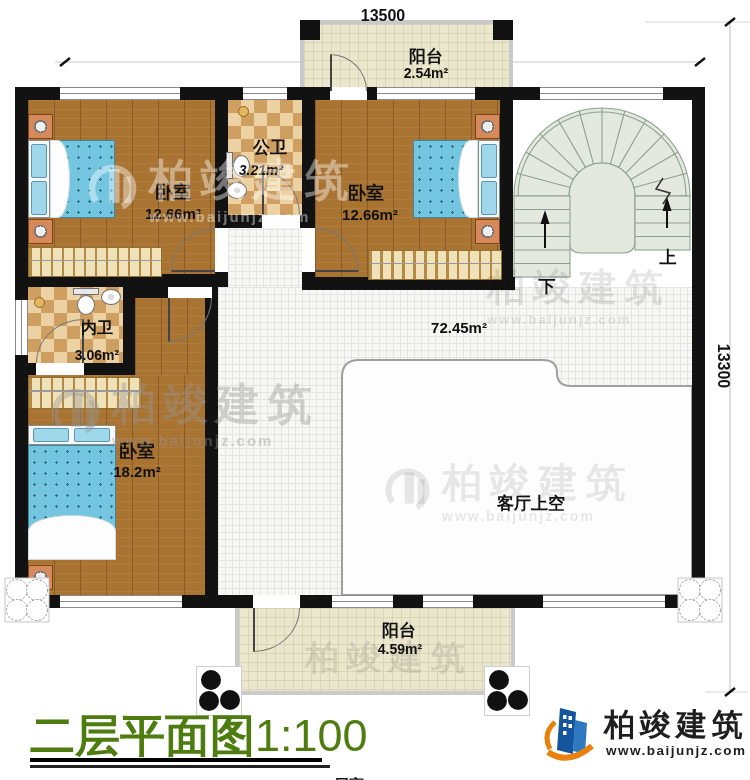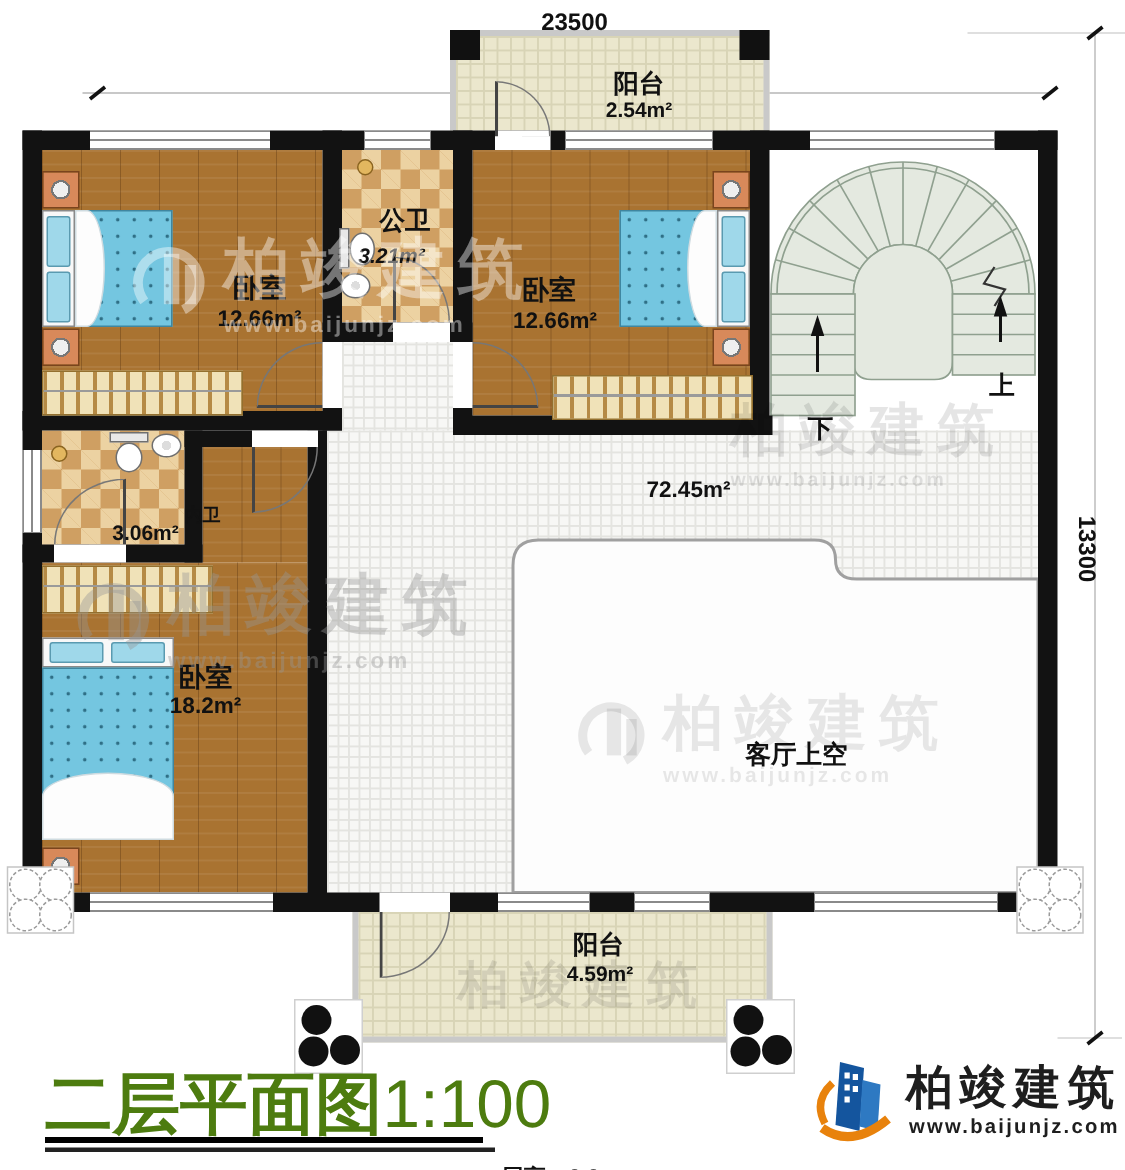--- a/index.html
+++ b/index.html
@@ -229,31 +229,31 @@
   </svg>
 
   <div class="lbl" style="left:426px;top:56px;font-size:17px;">阳台</div>
   <div class="lbl" style="left:426px;top:73px;font-size:14px;">2.54m²</div>
   <div class="lbl" style="left:173px;top:192px;font-size:18px;">卧室</div>
   <div class="lbl" style="left:173px;top:213px;font-size:15px;">12.66m²</div>
   <div class="lbl" style="left:270px;top:147px;font-size:17px;">公卫</div>
   <div class="lbl" style="left:261px;top:170px;font-size:14px;font-style:italic;">3.21m²</div>
   <div class="lbl" style="left:366px;top:193px;font-size:18px;">卧室</div>
   <div class="lbl" style="left:370px;top:214px;font-size:15px;">12.66m²</div>
-  <div class="lbl" style="left:97px;top:344px;font-size:12px;margin-left:38px;">内卫</div>
+  <div class="lbl" style="left:97px;top:328px;font-size:16px;">内卫</div>
   <div class="lbl" style="left:97px;top:355px;font-size:14px;">3.06m²</div>
   <div class="lbl" style="left:137px;top:451px;font-size:18px;">卧室</div>
   <div class="lbl" style="left:137px;top:471px;font-size:15px;">18.2m²</div>
   <div class="lbl" style="left:459px;top:327px;font-size:15px;">72.45m²</div>
   <div class="lbl" style="left:531px;top:503px;font-size:17px;">客厅上空</div>
   <div class="lbl" style="left:399px;top:630px;font-size:17px;">阳台</div>
   <div class="lbl" style="left:400px;top:649px;font-size:14px;">4.59m²</div>
   <div class="lbl" style="left:668px;top:257px;font-size:17px;">上</div>
   <div class="lbl" style="left:547px;top:286px;font-size:17px;">下</div>
-  <div class="lbl" style="left:383px;top:16px;font-size:16px;">23500</div>
+  <div class="lbl" style="left:383px;top:16px;font-size:16px;">13500</div>
   <div class="lbl" style="left:723px;top:366px;font-size:16px;transform:translate(-50%,-50%) rotate(90deg);">13300</div>
 
   <div class="wm" style="left:85px;top:158px;color:rgba(255,255,255,0.42);">
     <svg width="56" height="56" viewBox="0 0 60 60" style="margin-right:8px;">
       <path d="M12,46 A22,22 0 1 1 40,52" fill="none" stroke="currentColor" stroke-width="7"></path>
       <rect x="26" y="12" width="11" height="36" fill="currentColor"></rect>
         <rect x="41" y="20" width="8" height="28" fill="currentColor"></rect>
     </svg>
     <div>
         <div class="wm-name" style="font-size:44px;">柏竣建筑</div>

